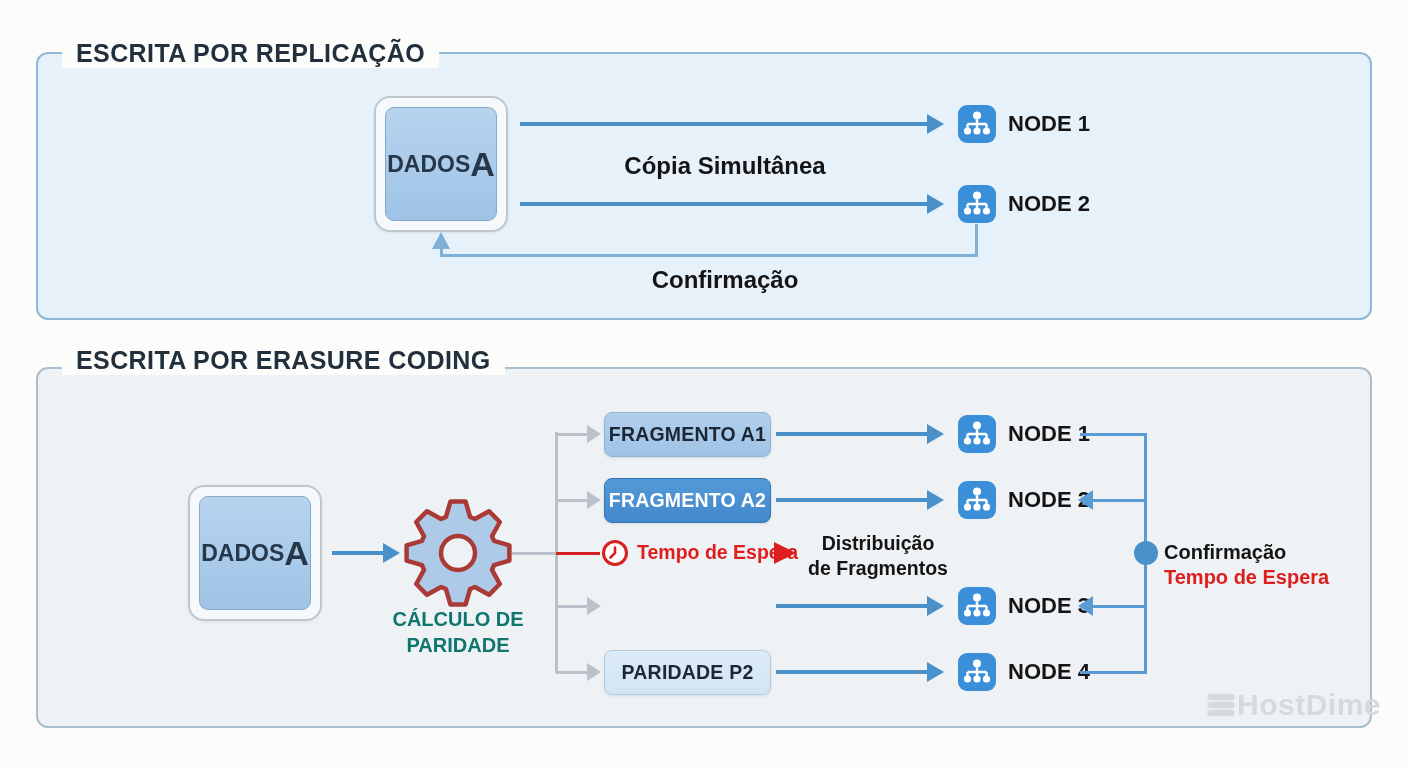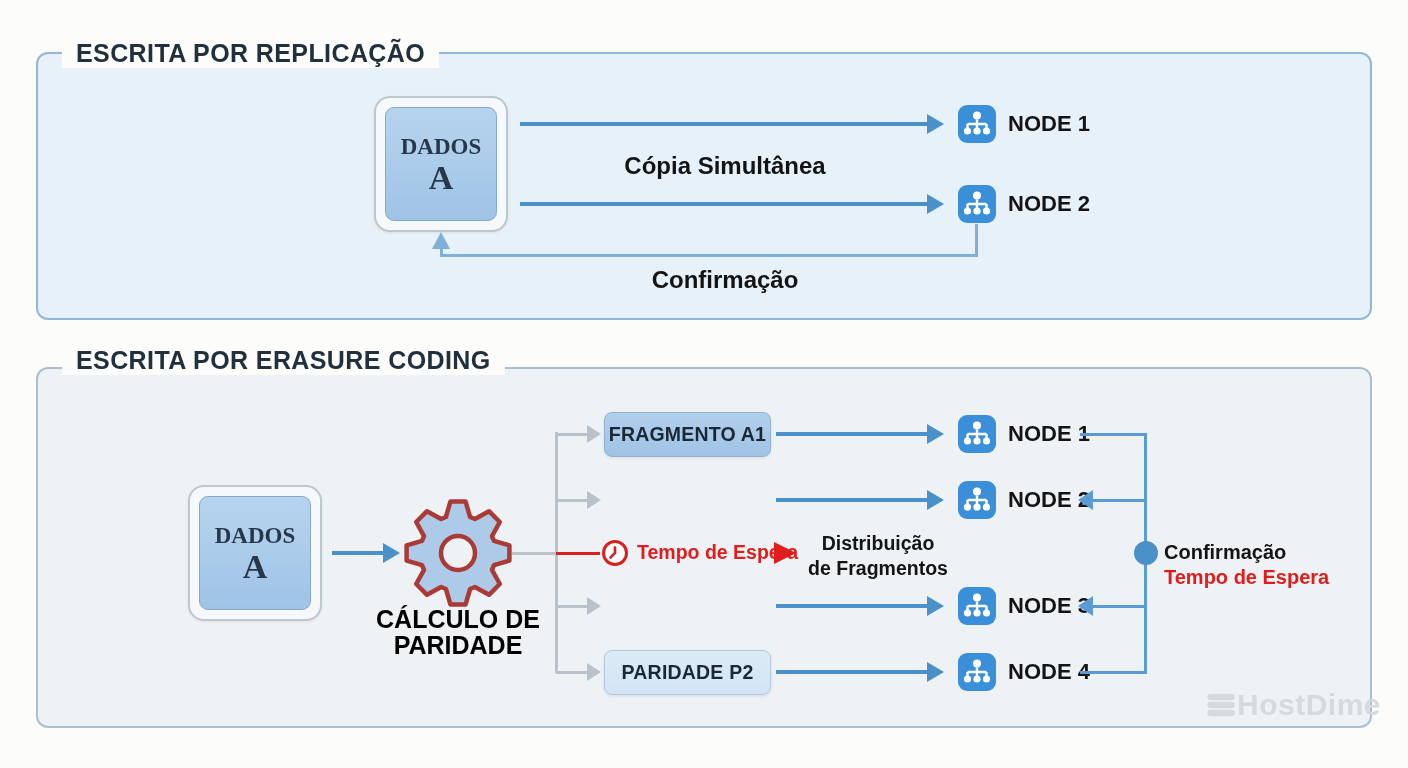--- a/index.html
+++ b/index.html
@@ -13,21 +13,21 @@
 
   .panel-title { position:absolute; height:30px; line-height:30px; padding:0 14px; background:#fcfcfa;
                  font-size:25px; font-weight:700; color:#22303d; letter-spacing:.4px; white-space:nowrap; }
   .title-rep { left:62px; top:38px; }
   .title-ec  { left:62px; top:345px; }
 
   .databox-outer { position:absolute; width:134px; height:136px; background:#f6f9fb; border:2px solid #bcc7ce;
                    border-radius:16px; padding:9px; box-shadow:0 1px 3px rgba(0,0,0,.07); }
   .databox-inner { width:100%; height:100%; border-radius:9px; border:1.5px solid #86a8c8;
                    background:linear-gradient(180deg,#b7d4ee 0%,#9fc3e6 100%);
-                   display:flex; flex-direction:column; align-items:center; justify-content:center; color:#26374a;font-family:Liberation Serif, serif; }
+                   display:flex; flex-direction:row; align-items:center; justify-content:center; color:#26374a; }
   .databox-inner .l1 { font-size:23px; font-weight:700; line-height:27px; }
   .databox-inner .l2 { font-size:34px; font-weight:700; line-height:36px; }
 
   .harrow { position:absolute; background:#4a90c9; height:4px; }
   .harrow::after { content:""; position:absolute; right:-16px; top:50%; transform:translateY(-50%);
                    border-left:17px solid #4a90c9; border-top:10px solid transparent; border-bottom:10px solid transparent; }
 
   .gray-line { position:absolute; background:#b9c2ca; }
   .gray-arrow { position:absolute; background:#b9c2ca; height:3px; }
   .gray-arrow::after { content:""; position:absolute; right:-13px; top:50%; transform:translateY(-50%);
@@ -52,21 +52,21 @@
   .red-line { position:absolute; height:3px; background:#d7201f; }
   .red-head { position:absolute; width:0; height:0;
               border-left:22px solid #e01d1d; border-top:11px solid transparent; border-bottom:11px solid transparent; }
   .red-text { position:absolute; font-size:19.5px; font-weight:700; color:#e01d1d; white-space:nowrap; }
 
   .overload-label { position:absolute; left:404px; top:524px; width:108px; height:56px; border-radius:8px;
                     background:rgba(255,255,255,.93); box-shadow:0 1px 4px rgba(0,0,0,.08);
                     display:flex; flex-direction:column; align-items:center; justify-content:center;
                     font-size:20px; font-weight:700; color:#cf2424; line-height:26px; }
   .calc-label { position:absolute; left:366px; top:606px; width:184px; text-align:center;
-                font-size:25px; font-weight:700; color:#000000; line-height:26px; }
+                font-size:20px; font-weight:700; color:#0f766e; line-height:26px; }
 
   .bracket { position:absolute; background:#5b9bd5; }
   .left-head { position:absolute; width:0; height:0;
                border-right:15px solid #5b9bd5; border-top:10px solid transparent; border-bottom:10px solid transparent; }
   .conf-dot { position:absolute; left:1134px; top:541px; width:24px; height:24px; border-radius:50%; background:#4a90c9; }
 
   .conf-label  { position:absolute; left:1164px; height:25px; line-height:25px; font-size:20px; font-weight:700; white-space:nowrap; }
   .conf-black { top:540px; color:#141414; }
   .conf-red   { top:565px; color:#e01d1d; }
 
@@ -142,20 +142,21 @@
   </div>
 
   <div class="gray-line" style="left:512px; top:551.5px; width:44px; height:3px;"></div>
   <div class="gray-line" style="left:555px; top:432px; width:3px; height:241px;"></div>
   <div class="gray-arrow" style="left:556px; top:432.5px; width:32px;"></div>
   <div class="gray-arrow" style="left:556px; top:498.5px; width:32px;"></div>
   <div class="gray-arrow" style="left:556px; top:604.5px; width:32px;"></div>
   <div class="gray-arrow" style="left:556px; top:670.5px; width:32px;"></div>
 
   <div class="frag frag-medium" style="top:412px;">FRAGMENTO A1</div>
+  <div class="frag frag-dark" style="top:478px;">FRAGMENTO A2</div>
   <div class="frag frag-light" style="top:650px;">PARIDADE P2</div>
 
   <div class="red-line" style="left:556px; top:551.5px; width:44px;"></div>
   <svg style="position:absolute; left:600px; top:538px;" width="30" height="30" viewBox="0 0 30 30">
     <circle cx="15" cy="15" r="11.5" fill="#ffffff" fill-opacity="0.85" stroke="#d7201f" stroke-width="3"></circle>
     <path d="M15 9.5 V15 L10.5 19.5" stroke="#d7201f" stroke-width="2.6" fill="none" stroke-linecap="round"></path>
   </svg>
   <div class="red-text" style="left:637px; top:541px;">Tempo de Espera</div>
   <div class="red-head" style="left:774px; top:542px;"></div>
 

